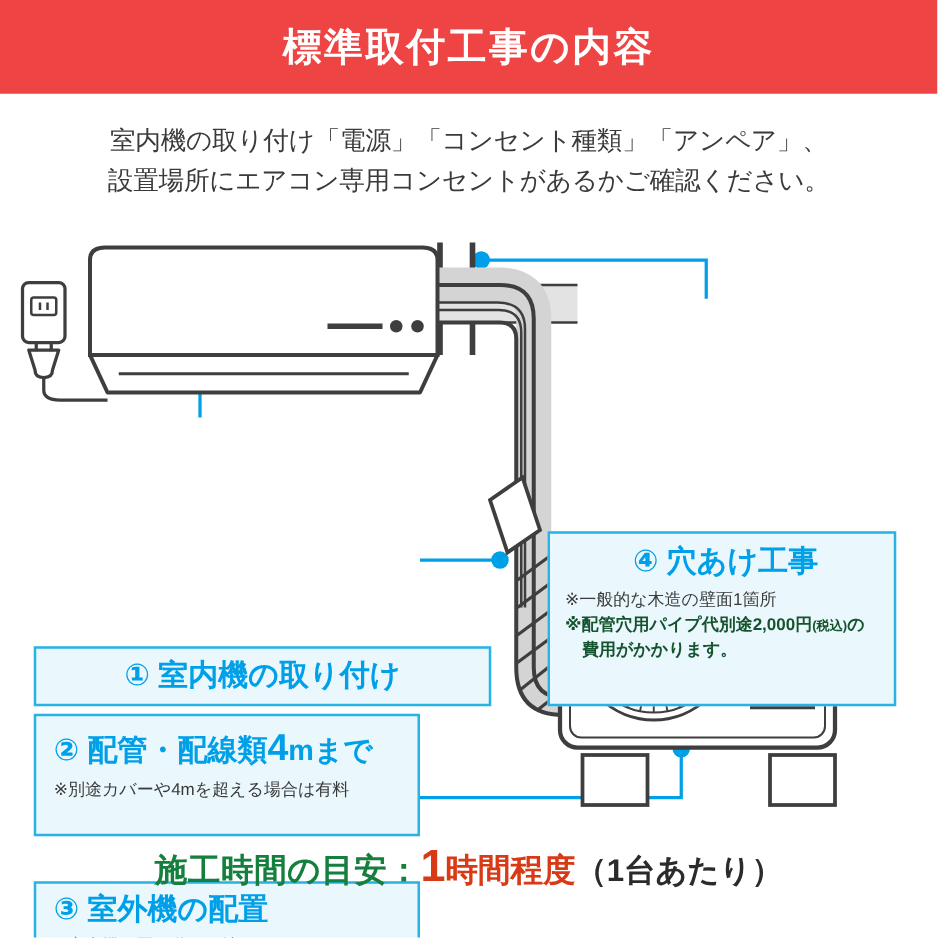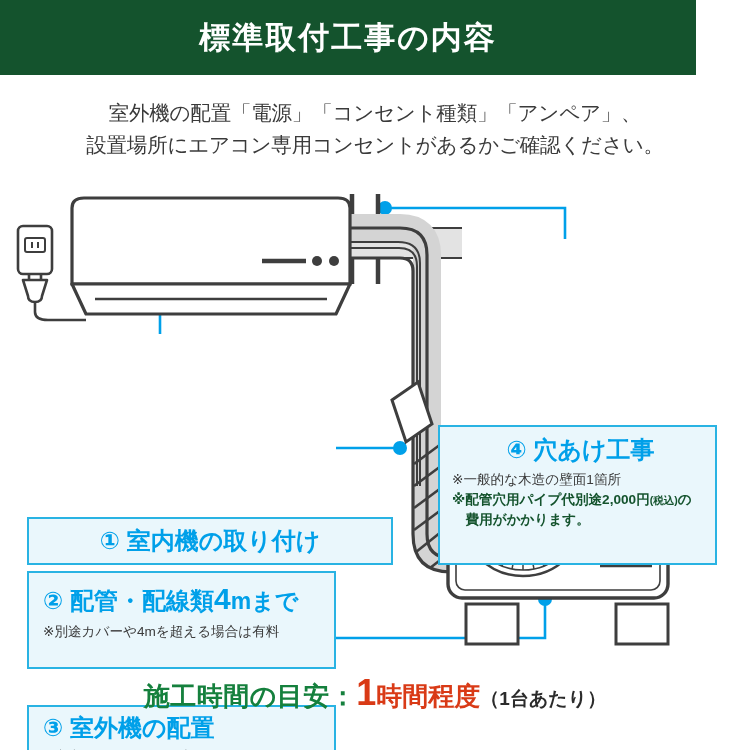--- a/index.html
+++ b/index.html
@@ -10,23 +10,23 @@
   body {
     width: 750px; height: 750px;
     font-family: "Liberation Sans", "DejaVu Sans", sans-serif;
     color: #333333;
     overflow: hidden;
     position: relative;
   }
 
   
   .header-bar {
-    width: 696px;
+    width: 750px;
     height: 75px;
-    background: #14532d;
+    background: #ef4444;
     display: flex;
     align-items: center;
     justify-content: center;
   }
   .header-title {
     color: #ffffff;
     font-size: 31px;
     font-weight: bold;
     letter-spacing: 2px;
     line-height: 1;
@@ -104,31 +104,31 @@
     left: 0; top: 672px; width: 750px;
     text-align: center;
     white-space: nowrap;
   }
   .footer .f-lead {
     font-size: 26px; color: #15803d; font-weight: bold;
     letter-spacing: 0.5px;
   }
   .footer .f-red { color: #d93a16; font-weight: bold; font-size: 26px; }
   .footer .f-red .one { font-size: 36px; }
-  .footer .f-tail { font-size: 19px; color: #2b2b2b; font-weight: bold; }
+  .footer .f-tail { font-size: 25px; color: #2b2b2b; font-weight: bold; }
 </style>
 </head>
 <body>
 
 <div class="header-bar">
   <div class="header-title">標準取付工事の内容</div>
 </div>
 
 <div class="intro">
-  <div>室外機の配置「電源」「コンセント種類」「アンペア」、</div>
+  <div>室内機の取り付け「電源」「コンセント種類」「アンペア」、</div>
   <div>設置場所にエアコン専用コンセントがあるかご確認ください。</div>
 </div>
 
 <div class="stage">
   <svg width="750" height="470" viewBox="0 0 750 470" xmlns="http://www.w3.org/2000/svg">
 
     <g stroke="#00a0e9" stroke-width="2.6" fill="none">
 
       <line x1="160" y1="117" x2="160" y2="148"></line>
 

